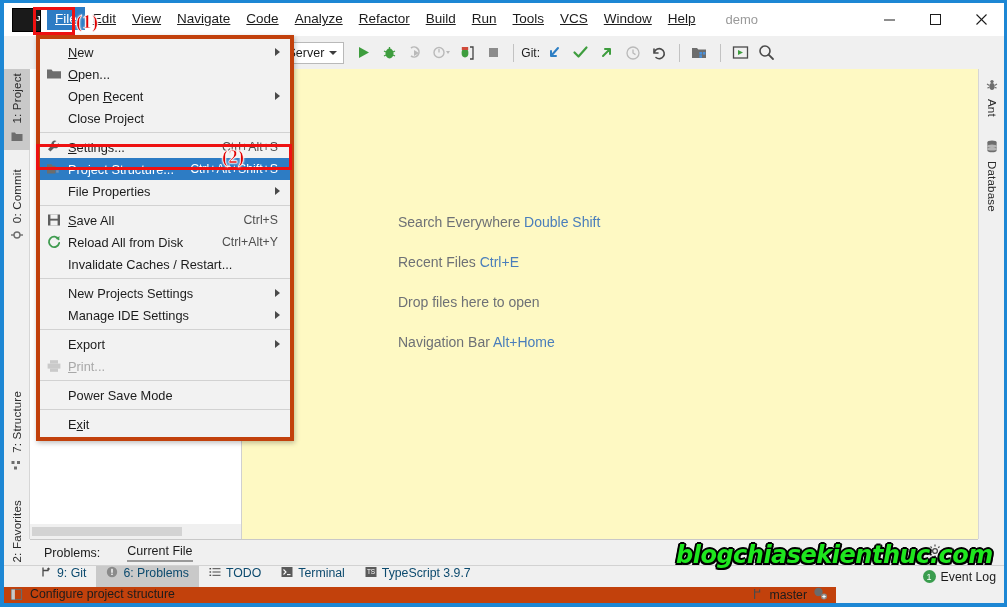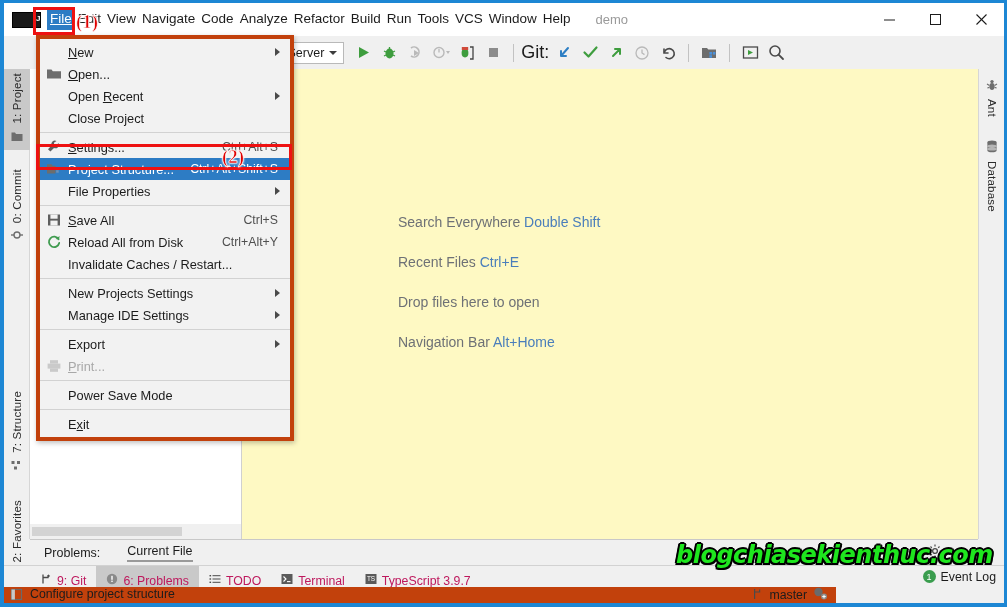--- a/index.html
+++ b/index.html
@@ -22,31 +22,31 @@
     overflow: hidden;
   }
 
   
   .titlebar {
     position: absolute; left: 0; top: 0; width: 1000px; height: 33px;
     background: #ffffff;
     display: flex; align-items: center;
   }
   .ij-logo {
-    width: 16px; height: 16px; margin-left: 8px; margin-right: 6px;
+    width: 16px; height: 24px; margin-left: 8px; margin-right: 6px;
     background: #1a1a1a; color: #fff; font-size: 8px; font-weight: bold;
     display: flex; align-items: center; justify-content: flex-end;
     letter-spacing: -.5px;
     border: 1px solid #000;
     padding-left: 27px;
   }
   .ij-logo span { display:block; transform: translateY(-1px); }
   .menu-item {
-    font-size: 13.5px; color: #1c1c1c; padding: 4px 3px;
-    white-space: nowrap; position: relative; top: -1px;
+    font-size: 13.5px; color: #1c1c1c; padding: 4px 8px;
+    white-space: nowrap; position: relative; top: -1px; text-decoration: underline;
   }
   .menu-item u { text-decoration: underline; }
   .menu-item.active { background: #2d7cc4; color: #ffffff; }
   .win-title {
     font-size: 13px; color: #9a9a9a; margin-left: 22px;
   }
   .win-ctrl-group {
     position: absolute; right: 0; top: 0; height: 33px;
     display: flex; align-items: center;
   }
@@ -73,21 +73,21 @@
     display: flex; align-items: center; gap: 5px; padding: 0 6px 0 5px;
     font-size: 12.5px; color: #1c1c1c; margin: 0 6px;
   }
   .ng-ico {
     width: 13px; height: 13px; border: 1.6px solid #dd3333;
     display:flex; align-items:center; justify-content:center;
   }
   .ng-ico i { display:block; width:2px; height:7px; background:#dd3333; font-style:normal; }
   .caret { width:0;height:0;border-left:4px solid transparent;border-right:4px solid transparent;border-top:4px solid #3c3c3c; }
   .tb-sep { width:1px; height:18px; background:#c2c2c2; margin:0 7px; }
-  .git-label { font-size:18px; color:#1c1c1c; margin-right:2px; }
+  .git-label { font-size:12px; color:#1c1c1c; margin-right:2px; }
 
   
   .stripe-left {
     position: absolute; left: 0; top: 66px; width: 26px; height: 470px;
     background: #f0f0f0; border-right: 1px solid #d6d6d6;
   }
   .vbtn {
     position: absolute; left: 0; width: 26px;
     display: flex; flex-direction: column; align-items: center;
     padding: 4px 0 4px 0;
@@ -164,22 +164,22 @@
   }
   .pp-right { margin-left: auto; display: flex; align-items: center; gap: 12px; padding-right: 10px; }
 
   
   .tooltabs {
     position: absolute; left: 0; top: 562px; width: 1000px; height: 22px;
     background: #f0f0f0; border-top: 1px solid #d2d2d2;
     display: flex; align-items: center;
   }
   .tt {
-    height: 22px; display: flex; align-items: flex-end; gap: 5px;
-    font-size: 12.3px; color: #be185d; padding: 0 10px;
+    height: 22px; display: flex; align-items: flex-start; gap: 5px;
+    font-size: 12.3px; color: #0c4a6e; padding: 0 10px;
   }
   .tt.sel { background: #c9c9c9; }
   .tt-right { margin-left: auto; display:flex; align-items:center; gap:5px; padding-right: 8px; font-size:12.3px; color:#1c1c1c; }
   .badge1 {
     width: 13px; height: 13px; border-radius: 50%; background: #3a9d4e; color:#fff;
     font-size: 9px; display:flex; align-items:center; justify-content:center;
   }
 
   
   .statusbar {

